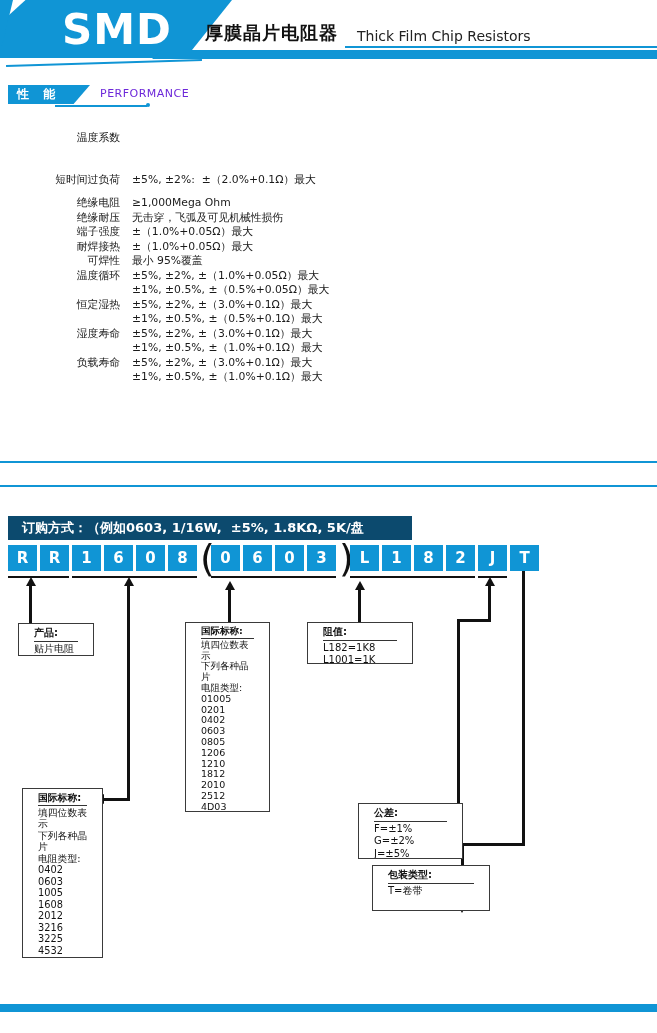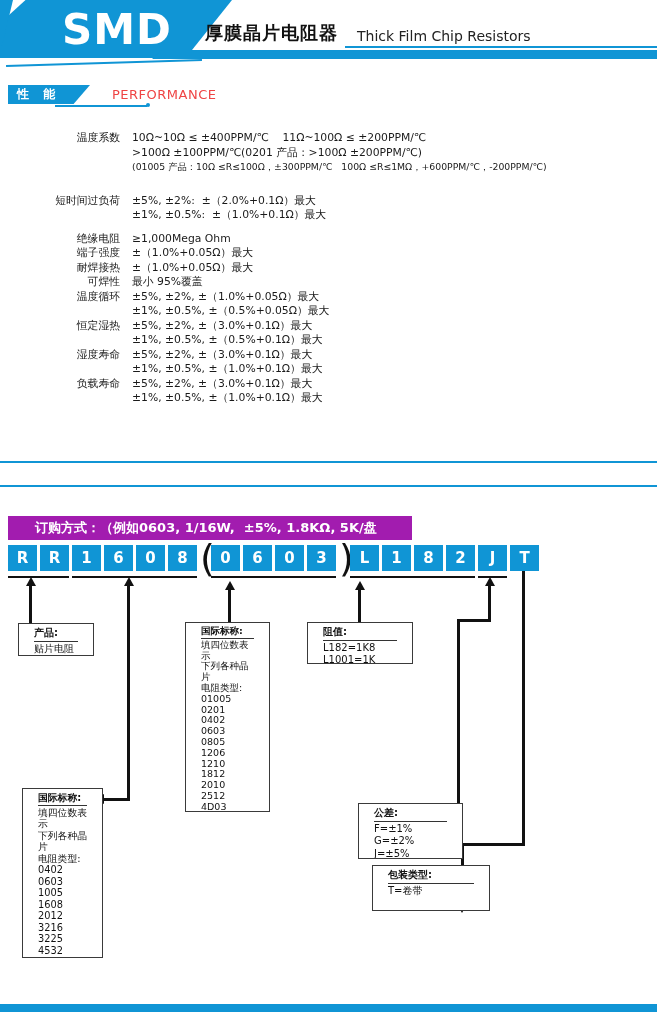--- a/index.html
+++ b/index.html
@@ -18,40 +18,40 @@
   .title-underline{left:345px;top:46px;width:312px;height:2px;background:#1095d5;}
   .header-bar{left:152px;top:50px;width:505px;height:9px;background:#1095d5;
           clip-path:polygon(10px 0,100% 0,100% 100%,0 100%);}
   .header-accent{left:6px;top:62px;width:196px;height:2px;background:#1095d5;transform:rotate(-1.8deg);}
 
   
   .perf-flag{left:8px;top:85px;width:82px;height:19px;background:#1095d5;
           clip-path:polygon(0 0,100% 0,80% 100%,0 100%);
           color:#fff;font-size:12px;font-weight:bold;letter-spacing:5px;
           display:flex;align-items:center;padding-left:9px;box-sizing:border-box;}
-  .perf-en{left:112px;top:87px;font-size:13px;color:#ef4444;letter-spacing:0.5px;}
+  .perf-en{left:100px;top:87px;font-size:11px;color:#6d28d9;letter-spacing:0.5px;}
   .perf-underline{left:55px;top:105px;width:92px;height:1.5px;background:#1095d5;}
   .perf-dot{left:146px;top:103px;width:4px;height:4px;border-radius:50%;background:#1095d5;}
 
   .specs{left:50px;top:131px;width:600px;}
   .spec-row{display:flex;font-size:10.8px;line-height:14.5px;}
-  .spec-row.mb-lg{margin-bottom:19px;}
+  .spec-row.mb-lg{margin-bottom:27px;flex-direction:column;}
   .spec-row.mb-md{margin-bottom:9px;}
   .spec-label{width:70px;text-align:right;margin-right:12px;flex-shrink:0;white-space:nowrap;}
   .spec-line{white-space:pre;}
   .spec-row.small3 .spec-line:nth-of-type(3){font-size:9.3px;}
 
   
   .rule{left:0;width:657px;height:2px;background:#1095d5;}
   .note-text{left:10px;top:466px;font-size:11px;color:#111;}
 
   
-  .order-bar{left:8px;top:516px;width:404px;height:24px;background:#a21caf;color:#fff;
+  .order-bar{left:8px;top:516px;width:404px;height:24px;background:#0c4a6e;color:#fff;
           font-size:13px;font-weight:bold;display:flex;align-items:center;
-          padding-left:27px;box-sizing:border-box;white-space:pre;}
+          padding-left:14px;box-sizing:border-box;white-space:pre;}
   .code-row{left:8px;top:545px;display:flex;gap:3px;align-items:flex-start;}
   .code-group{position:relative;display:flex;gap:3px;padding-bottom:7px;}
   .code-group.ul::after{content:'';position:absolute;left:0;right:0;bottom:0;height:2px;background:#111;}
   .code-box{width:29px;height:26px;background:#1095d5;color:#fff;font-size:15px;font-weight:bold;
           display:flex;align-items:center;justify-content:center;}
   .paren{width:8px;font-size:38px;line-height:40px;margin-top:-7px;color:#111;text-align:center;overflow:visible;}
 
   
   .line{position:absolute;background:#111;}
   .arrow-up{position:absolute;width:0;height:0;border-left:5px solid transparent;
@@ -85,37 +85,37 @@
   <div class="abs header-accent"></div>
 
   <div class="abs perf-flag">性 能</div>
   <div class="abs perf-en">PERFORMANCE</div>
   <div class="abs perf-underline"></div>
   <div class="abs perf-dot"></div>
 
   <div class="abs specs">
     <div class="spec-row mb-lg small3">
       <div class="spec-label">温度系数</div>
-      <div class="spec-lines">
-          <div class="spec-line">10Ω~10Ω ≤ ±400PPM/℃    11Ω~100Ω ≤ ±200PPM/℃</div>
-          <div class="spec-line">&gt;100Ω ±100PPM/℃(0201 产品：&gt;100Ω ±200PPM/℃)</div>
-          <div class="spec-line">(01005 产品：10Ω ≤R≤100Ω，±300PPM/℃   100Ω ≤R≤1MΩ，+600PPM/℃，-200PPM/℃)</div>
-        </div>
     </div>
     <div class="spec-row mb-md">
       <div class="spec-label">短时间过负荷</div>
       <div class="spec-lines">
           <div class="spec-line">±5%, ±2%:  ±（2.0%+0.1Ω）最大</div>
-          <div class="spec-line">±1%, ±0.5%:  ±（1.0%+0.1Ω）最大</div>
         </div>
     </div>
     <div class="spec-row">
       <div class="spec-label">绝缘电阻</div>
       <div class="spec-lines">
           <div class="spec-line">≥1,000Mega Ohm</div>
+        </div>
+    </div>
+    <div class="spec-row">
+      <div class="spec-label">绝缘耐压</div>
+      <div class="spec-lines">
+          <div class="spec-line">无击穿，飞弧及可见机械性损伤</div>
         </div>
     </div>
     <div class="spec-row">
       <div class="spec-label">端子强度</div>
       <div class="spec-lines">
           <div class="spec-line">±（1.0%+0.05Ω）最大</div>
         </div>
     </div>
     <div class="spec-row">
       <div class="spec-label">耐焊接热</div>

